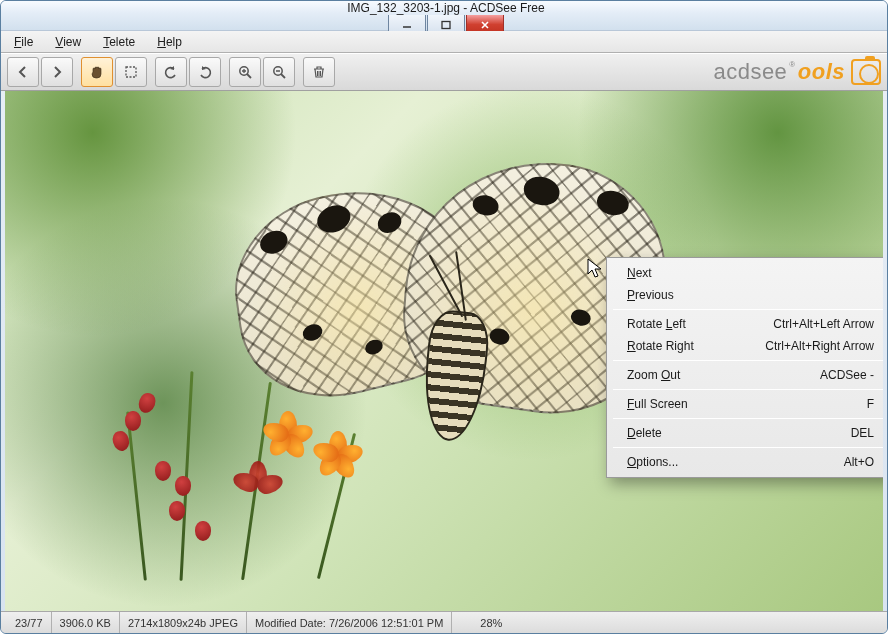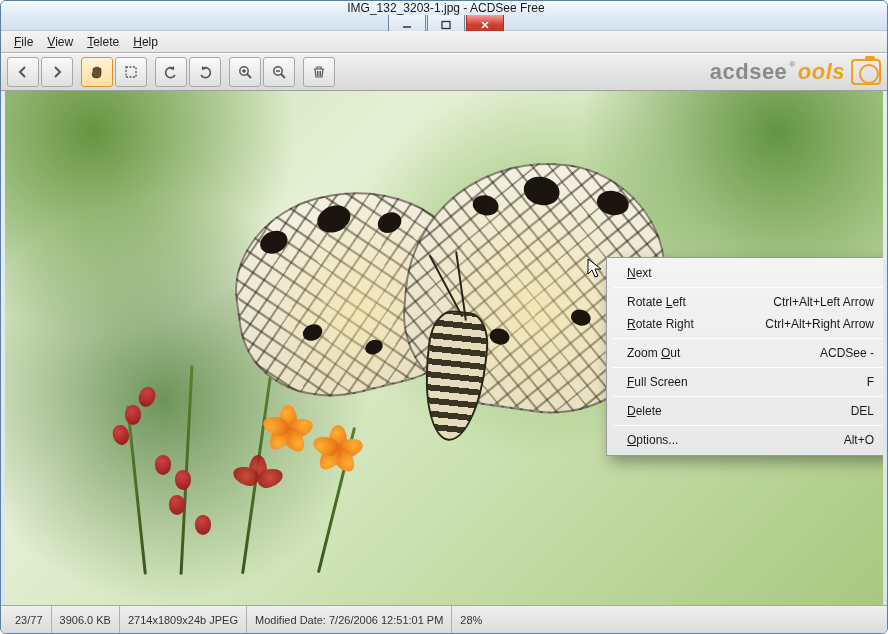--- a/index.html
+++ b/index.html
@@ -54,21 +54,21 @@
     font-size: 10px; color: #333;
     background: linear-gradient(#f0f5fb,#d6e1ee);
   }
   .win-btn.close { background: linear-gradient(#f5a0a0,#d04030,#c03020); color: #fff; border-color:#a03028;}
   
   .menubar {
     height: 22px;
     background: linear-gradient(#f4f4f4,#e6e6e6);
     display: flex; align-items: center;
     padding: 0 6px;
-    gap: 0;
+    gap: 8px;
     border-bottom: 1px solid #b0b0b0;
   }
   .menuitem {
     padding: 2px 7px;
     color: #202020;
     font-size: 12px;
     border-radius: 2px;
   }
   .menuitem u { text-decoration: underline; }
   
@@ -93,21 +93,21 @@
     border-color:#e09030;
     background:linear-gradient(#fff2d8,#ffe0a0);
   }
   .tbtn svg{width:16px;height:16px;}
   .brand {
     margin-left:auto;
     display:flex;align-items:center;gap:2px;
     font-family: Arial, sans-serif;
     font-size:22px;letter-spacing:0.5px;
   }
-  .brand .g{color:#8a8a8a;font-weight:bold;}
+  .brand .g{color:#8a8a8a;}
   .brand .o{color:#f0a020;font-style:italic;font-weight:600;}
   .brand .cam{
     width:30px;height:26px;border:2px solid #f0a020;border-radius:4px;
     position:relative;margin-left:4px;
   }
   .brand .cam::before{content:'';position:absolute;top:-5px;right:4px;width:10px;height:5px;background:#f0a020;border-radius:2px 2px 0 0;}
   .brand .cam::after{content:'';position:absolute;left:6px;top:3px;width:16px;height:16px;border:2px solid #f0a020;border-radius:50%;}
   
   .viewer {
     flex:1;
@@ -170,29 +170,29 @@
   }
   .ctxrow span:first-child u{text-decoration:underline;}
   .sep{height:1px;margin:3px 4px;background:#bcbcbc;border-bottom:1px solid #fff;}
   .cursor{
     position:absolute;left:582px;top:167px;
     width:18px;height:22px;
     pointer-events:none;
   }
   
   .statusbar{
-    height:28px;
+    height:22px;
     background:linear-gradient(#efefef,#dcdcdc);
     border-top:1px solid #a8a8a8;
     display:flex;align-items:center;
     font-size:11px;color:#333;
     padding:0 6px;
   }
   .sseg{padding:0 8px;border-right:1px solid #b0b0b0;height:100%;display:flex;align-items:center;}
-  .sseg:last-child{border-right:none;}
+  .sseg:last-child{border-right:none;margin-left:20px;}
 </style>
 </head>
 <body>
 
 <div class="window">
 
   <div class="titlebar">
     <div class="title-icon"></div>
     <div class="title-text">IMG_132_3203-1.jpg - ACDSee Free</div>
     <div class="title-spacer"></div>
@@ -352,20 +352,24 @@
         <div class="antenna" style="left:210px;top:90px;transform:rotate(-28deg);"></div>
         <div class="antenna" style="left:225px;top:90px;transform:rotate(-8deg);"></div>
       </div>
     </div>
 
     <div class="ctxmenu" id="ctxmenu">
         <div class="ctxrow">
           <span><u>N</u>ext</span>
           <span></span>
         </div>
+        <div class="ctxrow">
+          <span><u>P</u>revious</span>
+          <span></span>
+        </div>
         <div class="sep"></div>
         <div class="ctxrow">
           <span>Rotate <u>L</u>eft</span>
           <span>Ctrl+Alt+Left Arrow</span>
         </div>
         <div class="ctxrow">
           <span><u>R</u>otate Right</span>
           <span>Ctrl+Alt+Right Arrow</span>
         </div>
         <div class="sep"></div>

